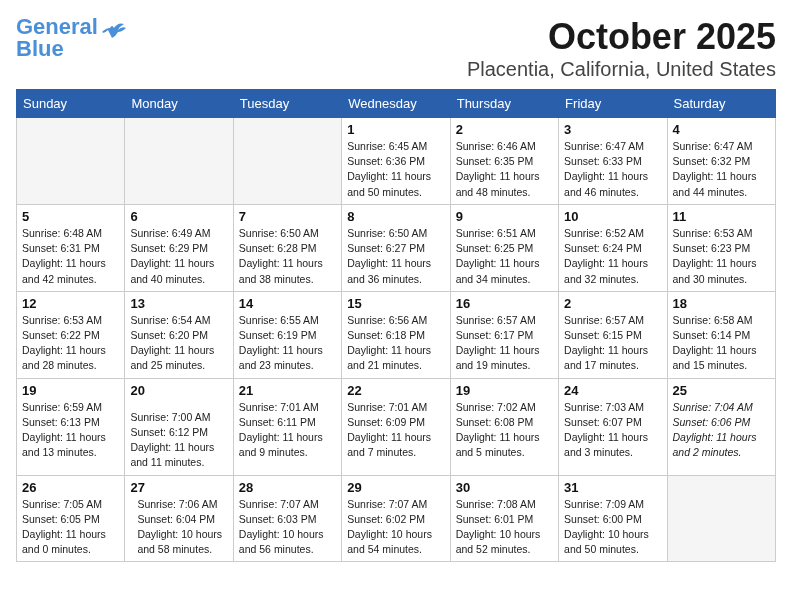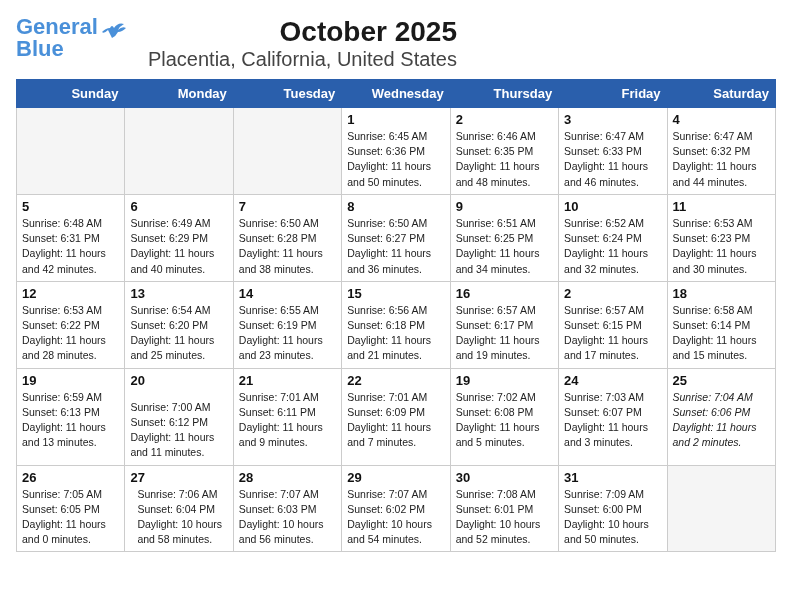--- a/index.html
+++ b/index.html
@@ -5,58 +5,59 @@
     * { box-sizing: border-box; margin: 0; padding: 0; }
     body {
       font-family: Arial, sans-serif;
       background: #fff;
       width: 792px;
       min-height: 612px;
       padding: 16px;
     }
     .header {
       display: flex;
+      justify-content: space-between;
       align-items: flex-start;
       margin-bottom: 8px;
       gap: 20px;
     }
     .logo {
       display: flex;
       flex-direction: column;
       align-items: flex-start;
     }
     .logo-text {
       font-size: 22px;
       font-weight: bold;
       color: #1a3a5c;
       line-height: 1;
     }
     .logo-text span { color: #4a90d9; }
     .title-block { text-align: right; }
     .month-title {
-      font-size: 28px;
+      font-size: 36px;
       font-weight: bold;
       color: #1a1a1a;
     }
     .subtitle {
       font-size: 20px;
       color: #444;
     }
     table {
       width: 100%;
       border-collapse: collapse;
       border: 1px solid #ccc;
     }
     th {
       background: #2a5fac;
       color: #fff;
       font-size: 13px;
-      font-weight: bold;
+      font-weight: normal;
       padding: 6px 6px;
-      text-align: right;
+      text-align: left;
       border: 1px solid #2a5fac;
     }
     td {
       vertical-align: top;
       border: 1px solid #ccc;
       padding: 4px 5px;
       font-size: 11px;
       color: #222;
       width: calc(100% / 7);
       min-height: 80px;

